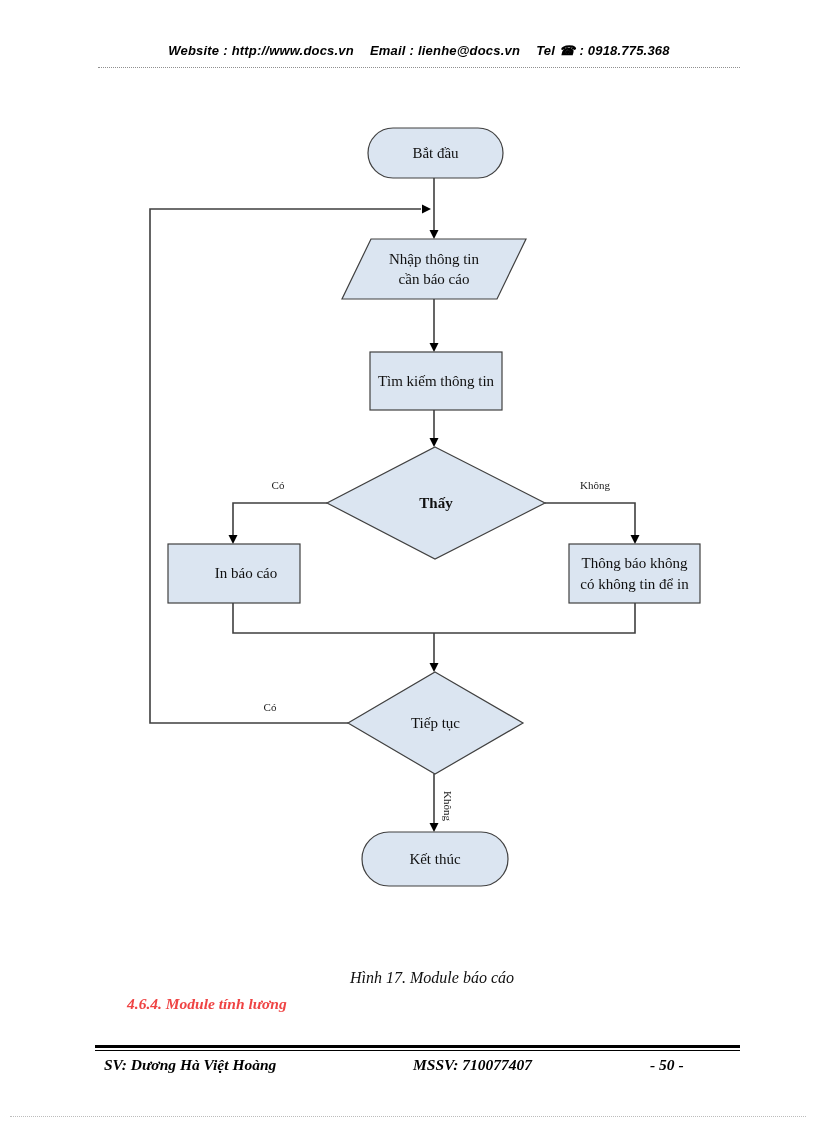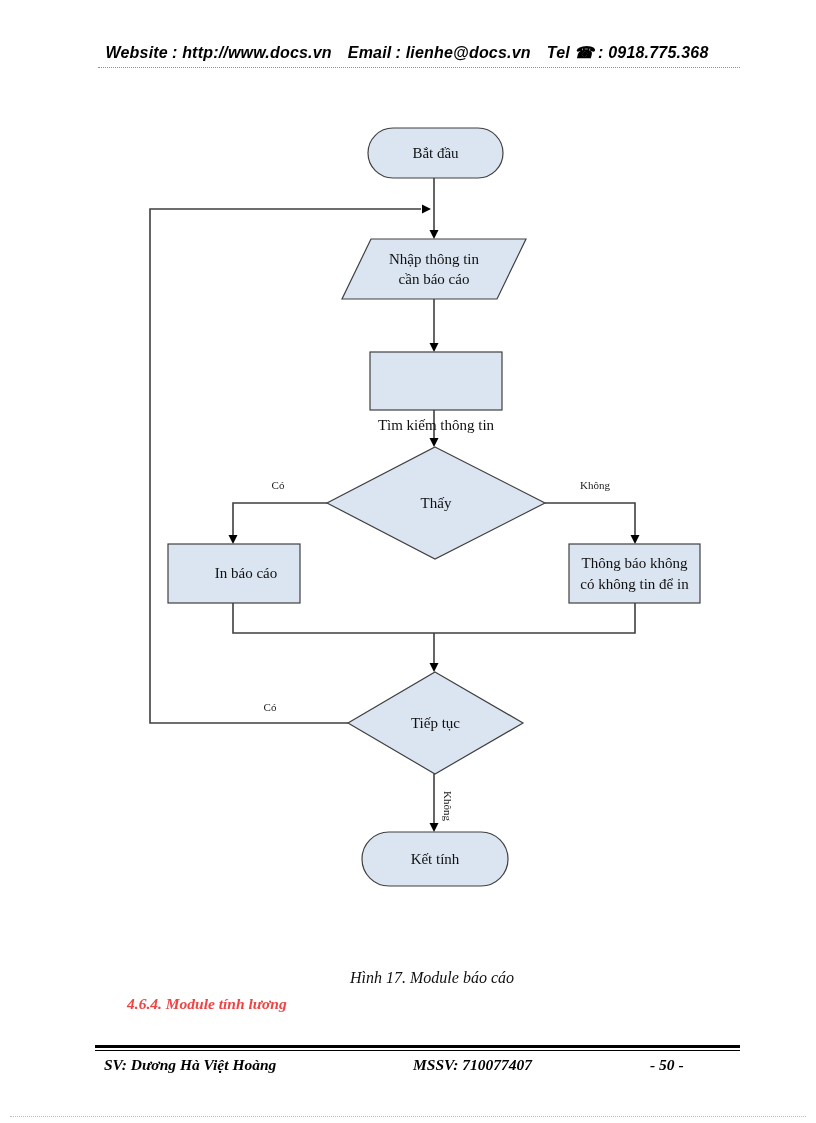--- a/index.html
+++ b/index.html
@@ -3,23 +3,23 @@
 <meta charset="utf-8">
 <style>
   html,body { margin:0; padding:0; background:#ffffff; }
   .page {
     position:relative; width:816px; height:1123px; background:#ffffff;
     font-family:"Liberation Serif", serif; color:#000; overflow:hidden;
   }
 
   
   .hdr {
-    position:absolute; left:86px; top:43px; width:642px; text-align:center;
+    position:absolute; left:98px; top:43px; width:642px; text-align:center;
     font-family:"Liberation Sans", sans-serif; font-weight:bold; font-style:italic;
-    font-size:16px; letter-spacing:0.2px; white-space:nowrap;
+    font-size:13px; letter-spacing:0.2px; white-space:nowrap;
   }
   .hdr .seg { margin:0 2px; }
   .hdr .gap { margin-left:14px; }
   .hdr-rule { position:absolute; left:98px; top:67px; width:642px; height:0; border-top:1px dotted #8f8f8f; }
 
   
   .fc-svg { position:absolute; left:0; top:0; width:816px; height:1123px; }
   .fc-svg .shape { stroke:#404040; stroke-width:1.2; }
   .fc-svg .conn  { stroke:#3f3f3f; stroke-width:1.6; fill:none; }
   .fc-svg .ah    { fill:#000; stroke:none; }
@@ -105,42 +105,42 @@
 
   <div class="fl-label" style="left:342px;top:239px;width:184px;height:60px;">
     <span>
         <span style="display:block">Nhập thông tin</span>
         <span style="display:block">cần báo cáo</span>
       </span>
   </div>
 
   <div class="fl-label" style="left:368px;top:128px;width:135px;height:50px;">Bắt đầu</div>
 
-  <div class="fl-label" style="left:370px;top:352px;width:132px;height:58px;margin-top:44px;">Tìm kiếm thông tin</div>
+  <div class="fl-label" style="left:370px;top:352px;width:132px;height:58px;">Tìm kiếm thông tin</div>
 
-  <div class="fl-label" style="left:327px;top:447px;width:218px;height:112px;">Thấy</div>
+  <div class="fl-label" style="left:327px;top:447px;width:218px;height:112px;font-weight:bold;">Thấy</div>
 
   <div class="edge-label" style="left:250px;top:479px;width:56px;">Có</div>
   <div class="edge-label" style="left:567px;top:479px;width:56px;">Không</div>
 
   <div class="fl-label" style="left:180px;top:544px;width:132px;height:59px;">In báo cáo</div>
 
   <div class="fl-label" style="left:569px;top:544px;width:131px;height:59px;text-align:center;">
     <span>
         <span style="display:block">Thông báo không</span>
         <span style="display:block">có không tin để in</span>
       </span>
   </div>
 
   <div class="fl-label" style="left:348px;top:672px;width:175px;height:102px;">Tiếp tục</div>
 
   <div class="edge-label" style="left:242px;top:701px;width:56px;">Có</div>
   <div class="edge-label vert" style="left:442px;top:780px;height:52px;">Không</div>
 
-  <div class="fl-label" style="left:362px;top:832px;width:146px;height:54px;">Kết tính</div>
+  <div class="fl-label" style="left:362px;top:832px;width:146px;height:54px;">Kết thúc</div>
 
   <div class="caption">Hình 17. Module báo cáo</div>
   <div class="section-heading">4.6.4. Module tính lương</div>
 
   <div class="ftr-rule"></div>
   <div class="ftr-text ftr-student">SV: Dương Hà Việt Hoàng</div>
   <div class="ftr-text ftr-mssv">MSSV: 710077407</div>
   <div class="ftr-text ftr-page">- 50 -</div>
 
   <div class="bottom-dotted"></div>

